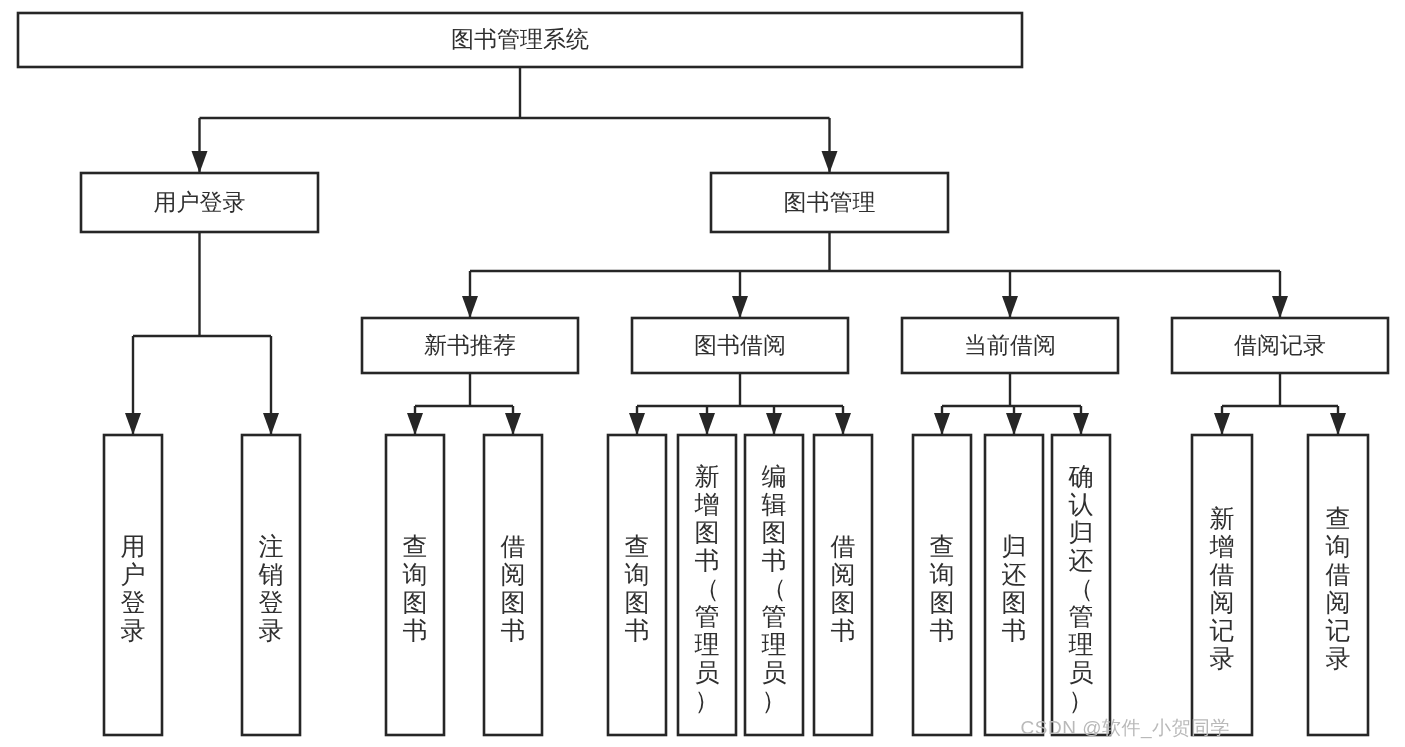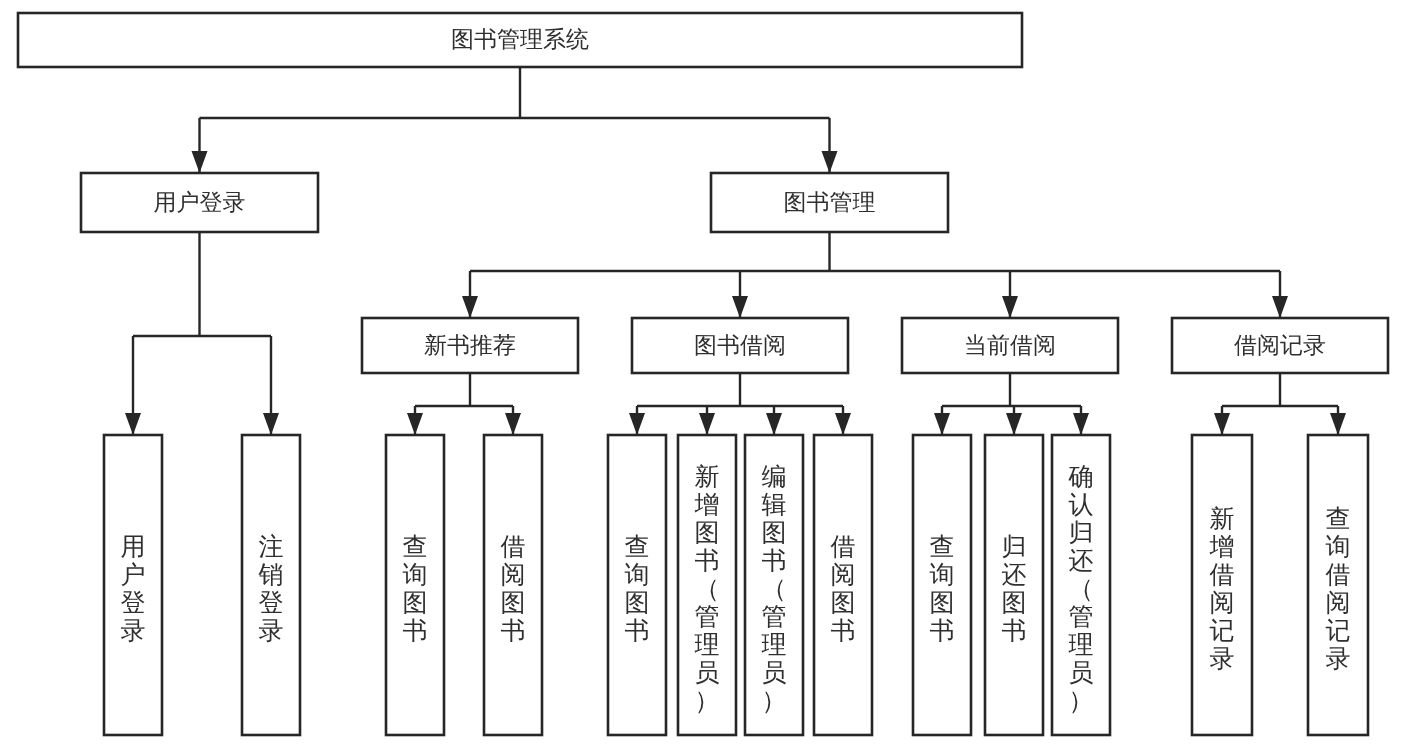--- a/index.html
+++ b/index.html
@@ -200,13 +200,14 @@
         <g>
           <rect x="1192" y="435" width="60" height="300" class="node-rect"></rect>
           <text x="1222" class="leaf-label" font-size="25"><tspan x="1222" y="526.5">新</tspan><tspan x="1222" y="554.5">增</tspan><tspan x="1222" y="582.5">借</tspan><tspan x="1222" y="610.5">阅</tspan><tspan x="1222" y="638.5">记</tspan><tspan x="1222" y="666.5">录</tspan></text>
         </g>
         <g>
           <rect x="1308" y="435" width="60" height="300" class="node-rect"></rect>
           <text x="1338" class="leaf-label" font-size="25"><tspan x="1338" y="526.5">查</tspan><tspan x="1338" y="554.5">询</tspan><tspan x="1338" y="582.5">借</tspan><tspan x="1338" y="610.5">阅</tspan><tspan x="1338" y="638.5">记</tspan><tspan x="1338" y="666.5">录</tspan></text>
         </g>
       </g>
   </svg>
+  <div class="watermark">CSDN @软件_小贺同学</div>
 </div>
 
 </body></html>

